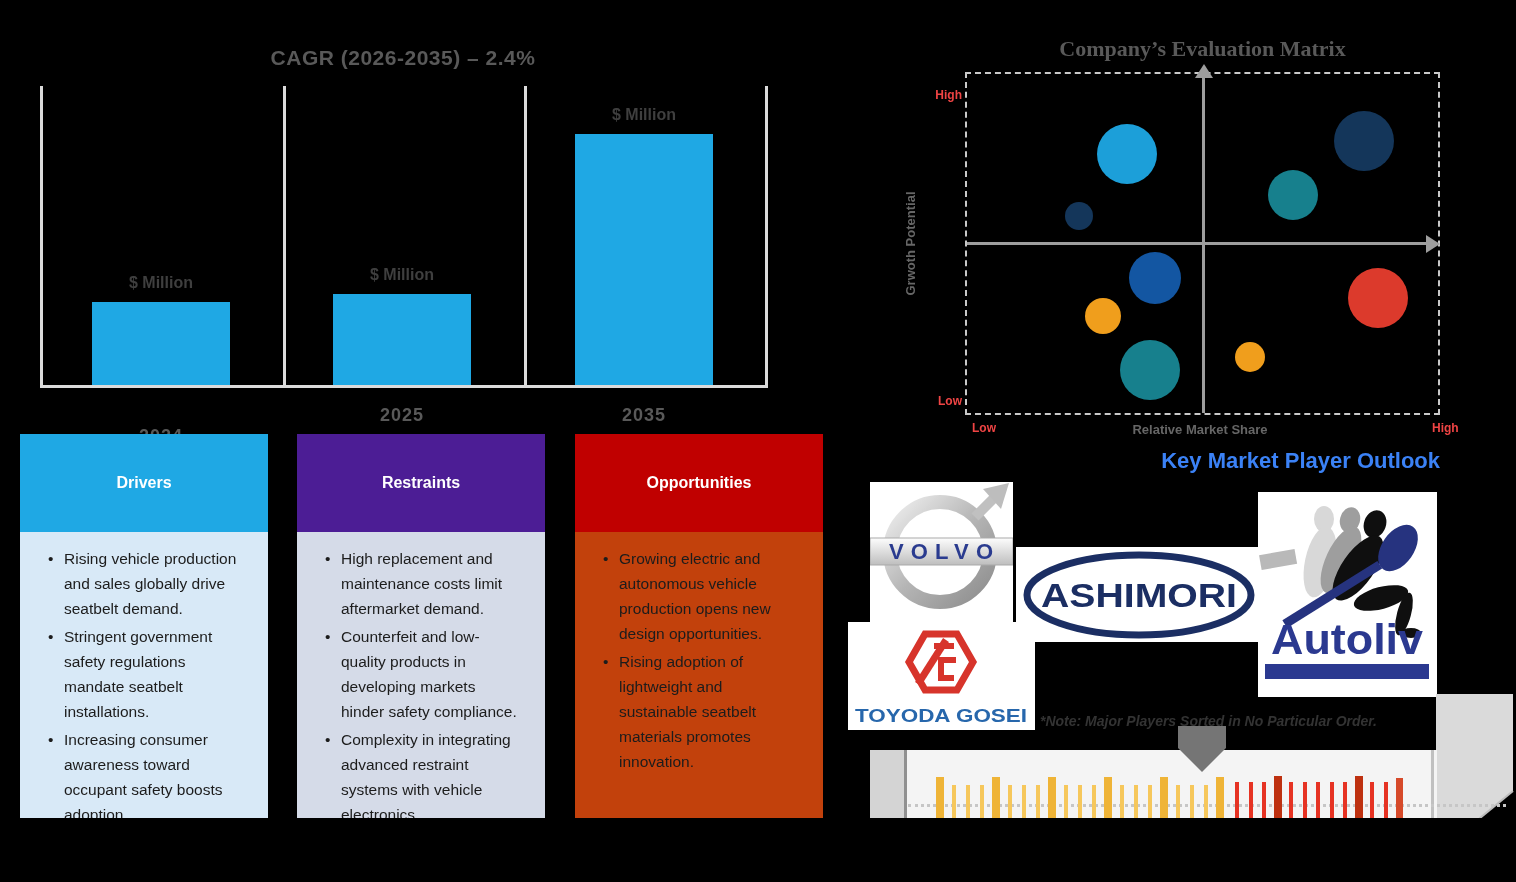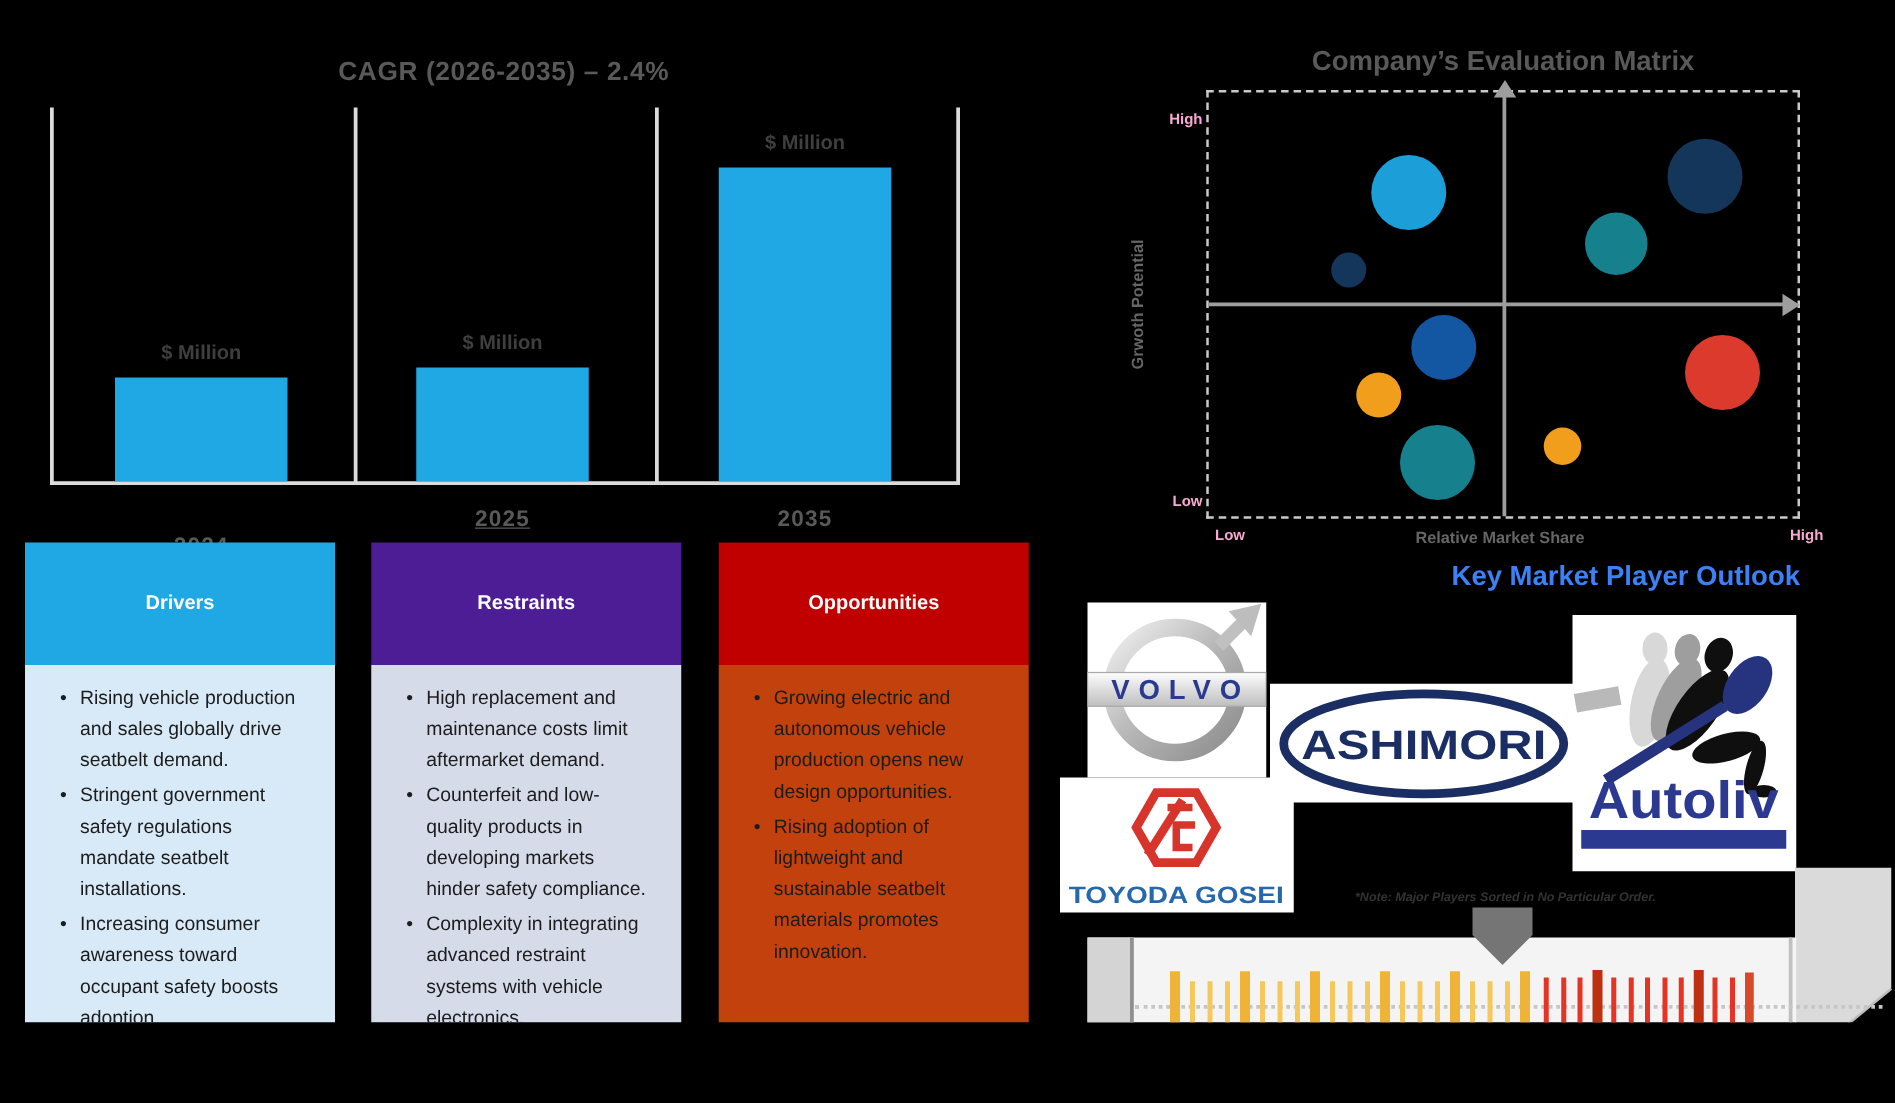--- a/index.html
+++ b/index.html
@@ -18,40 +18,40 @@
   .panel{position:absolute;top:412px;width:248px;height:460px;}
   .panel-header{height:98px;display:flex;align-items:center;justify-content:center;
                 color:#fff;font-size:16px;font-weight:bold;}
   .panel-body{margin:0;height:338px;padding:14px 26px 10px 28px;list-style:none;}
   .panel-body li{position:relative;padding-left:16px;font-size:15.5px;line-height:25px;
                  color:#1C1C1C;margin-bottom:3px;}
   .panel-body li::before{content:"•";position:absolute;left:0;top:0;}
   .source{position:absolute;left:2px;top:842px;font-size:17px;font-weight:bold;font-style:italic;color:#0D0D0D;}
   
   .mx-title{position:absolute;left:965px;top:14px;width:475px;text-align:center;
-            font-size:22px;font-weight:bold;color:#595959;}
+            font-size:22px;font-weight:bold;color:#595959;font-family:Liberation Serif, serif;}
   .mx-plot{position:absolute;left:965px;top:50px;width:475px;height:343px;
            border:2px dashed #C9C9C9;box-sizing:border-box;}
   .mx-vline{position:absolute;left:1202px;top:52px;width:3px;height:339px;background:#9E9E9E;}
   .mx-hline{position:absolute;left:967px;top:220px;width:461px;height:3px;background:#9E9E9E;}
   .mx-up{position:absolute;left:1195px;top:42px;width:0;height:0;
          border-left:9px solid transparent;border-right:9px solid transparent;border-bottom:14px solid #9E9E9E;}
   .mx-right{position:absolute;left:1426px;top:213px;width:0;height:0;
          border-top:9px solid transparent;border-bottom:9px solid transparent;border-left:14px solid #9E9E9E;}
-  .mx-lab{position:absolute;font-size:12px;color:#f9a8d4;font-weight:bold;}
+  .mx-lab{position:absolute;font-size:12px;color:#ef4444;font-weight:bold;}
   .mx-xlabel{position:absolute;left:1080px;top:400px;width:240px;text-align:center;
              font-size:13px;color:#666;font-weight:bold;}
   .mx-ylabel{position:absolute;left:845px;top:214px;width:130px;text-align:center;
              font-size:13px;color:#666;font-weight:bold;transform:rotate(-90deg);}
   .bubble{position:absolute;border-radius:50%;}
   
   .kp-title{position:absolute;left:965px;top:426px;width:475px;text-align:right;
             font-size:22px;font-weight:bold;color:#3b82f6;}
   .logo-box{position:absolute;background:#fff;}
-  .kp-note{position:absolute;left:1084px;top:691px;font-size:10px;font-weight:bold;font-style:italic;
+  .kp-note{position:absolute;left:1040px;top:691px;font-size:14px;font-weight:bold;font-style:italic;
            color:#333;white-space:nowrap;}
   
   .g-panel{position:absolute;left:870px;top:728px;width:567px;height:100px;background:#F4F4F4;}
   .g-strip{position:absolute;left:870px;top:728px;width:34px;height:100px;background:#D4D4D4;border-right:3px solid #909090;}
   .g-edge{position:absolute;left:1431px;top:728px;width:3px;height:100px;background:#C0C0C0;}
   .g-dotted{position:absolute;left:908px;top:782px;width:598px;height:0;border-top:3px dotted #C6C6C6;}
   .g-bar{position:absolute;}
   .g-label{position:absolute;left:906px;top:805px;width:530px;text-align:center;
            font-size:16px;font-weight:bold;color:#595959;}
   .g-ptr-rect{position:absolute;left:1178px;top:704px;width:48px;height:22px;}
@@ -69,21 +69,21 @@
   <div class="vline" style="left:283px"></div>
   <div class="vline" style="left:524px"></div>
   <div class="vline" style="left:765px"></div>
   <div class="baseline"></div>
   <div id="bars">
       <div class="bar" style="left: 92px; top: 280px; width: 138px; height: 83px; background: rgb(31, 168, 228);"></div>
       <div class="bar-val" style="left: 92px; top: 252px;">$ Million</div>
       <div class="bar-year" style="left: 92px; top: 404px;">2024</div>
       <div class="bar" style="left: 333px; top: 272px; width: 138px; height: 91px; background: rgb(31, 168, 228);"></div>
       <div class="bar-val" style="left: 333px; top: 244px;">$ Million</div>
-      <div class="bar-year" style="left: 333px; top: 383px; text-decoration: underline;">2025</div>
+      <div class="bar-year" style="left: 333px; top: 383px;">2025</div>
       <div class="bar" style="left: 575px; top: 112px; width: 138px; height: 251px; background: rgb(31, 168, 228);"></div>
       <div class="bar-val" style="left: 575px; top: 84px;">$ Million</div>
       <div class="bar-year" style="left: 575px; top: 383px;">2035</div>
     </div>
 
   <div class="panel" style="left:20px">
     <div class="panel-header" style="background: rgb(31, 168, 228);">
       <span>Drivers</span>
     </div>
     <ul class="panel-body" style="background: rgb(216, 233, 247);">

